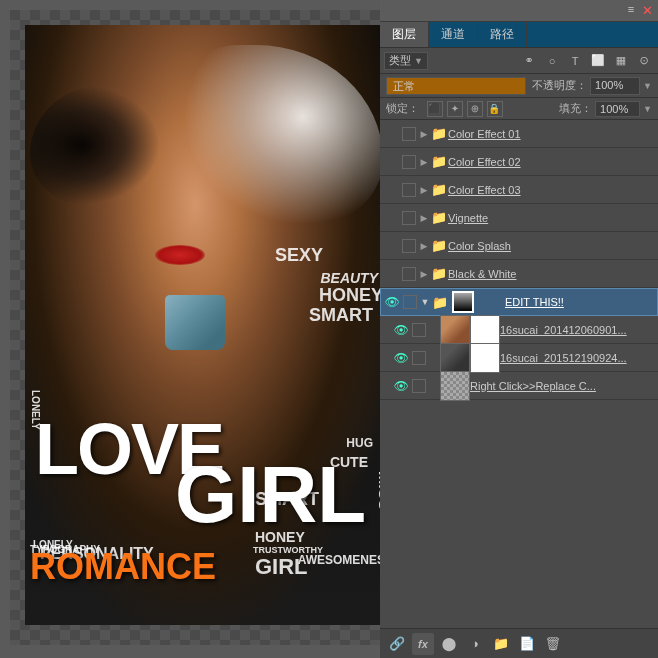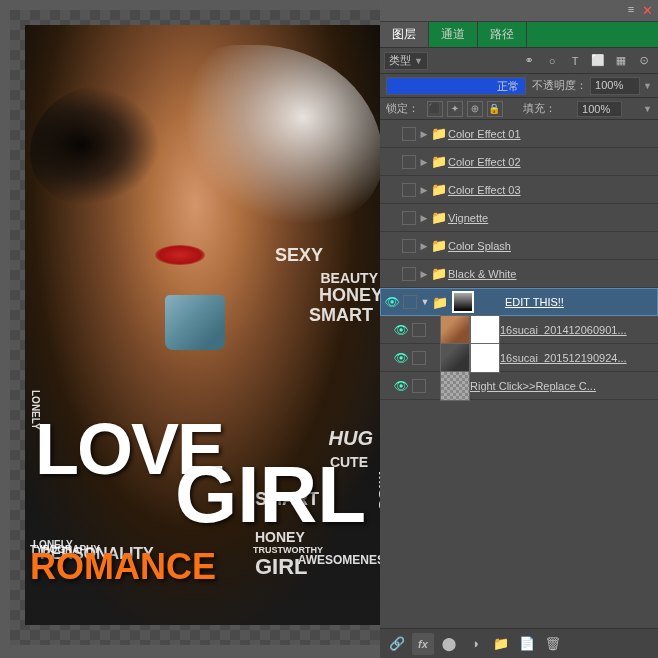--- a/index.html
+++ b/index.html
@@ -75,22 +75,22 @@
 
     .word-personality { font-size: 16px; bottom: 62px; left: 15px; }
     .word-smart { font-size: 18px; bottom: 115px; left: 230px; }
     .word-honey { font-size: 14px; bottom: 80px; left: 230px; }
     .word-girl2 { font-size: 22px; bottom: 45px; left: 230px; }
     .word-typography { font-size: 10px; bottom: 70px; left: 5px; }
     .word-amazing { font-size: 10px; bottom: 75px; left: 8px; }
     .word-sexy { font-size: 18px; top: 220px; right: 80px; }
     .word-honey2 { font-size: 18px; top: 260px; right: 20px; }
     .word-smart2 { font-size: 18px; top: 280px; right: 30px; }
-    .word-beauty { font-size: 14px; top: 245px; right: 25px; }
-    .word-hug { font-size: 20px; bottom: 175px; right: 30px; font-style: italic; }
+    .word-beauty { font-size: 14px; top: 245px; right: 25px; font-style: italic; }
+    .word-hug { font-size: 12px; bottom: 175px; right: 30px; }
     .word-cute { font-size: 14px; bottom: 155px; right: 35px; }
     .word-kiss { font-size: 30px; bottom: 185px; right: 15px; }
     .word-miss { font-size: 16px; bottom: 115px; right: 10px; writing-mode: vertical-rl; }
     .word-awesomeness { font-size: 12px; bottom: 58px; right: 10px; }
     .word-trustworthy { font-size: 9px; bottom: 70px; right: 80px; }
     .word-lonely { font-size: 10px; bottom: 195px; left: 5px; writing-mode: vertical-rl; }
 
     
     .top-bar {
       height: 22px;
@@ -111,21 +111,21 @@
 
     .close-btn {
       color: #ff5555;
       font-size: 13px;
       cursor: pointer;
     }
 
     
     .tab-bar {
       height: 26px;
-      background: #15803d;
+      background: #0c4a6e;
       display: flex;
       align-items: center;
       border-bottom: 1px solid #333;
     }
 
     .tab {
       padding: 0 12px;
       height: 100%;
       display: flex;
       align-items: center;
@@ -180,29 +180,28 @@
       height: 24px;
       background: #4a4a4a;
       display: flex;
       align-items: center;
       padding: 0 6px;
       gap: 6px;
       border-bottom: 1px solid #333;
     }
 
     .blend-select {
-      background: #1d4ed8;
+      background: #a16207;
       border: 1px solid #555;
       color: #ccc;
       font-size: 11px;
       padding: 1px 6px;
       height: 18px;
       flex: 1;
       cursor: pointer;
-      text-align: right;
     }
 
     .opacity-control {
       display: flex;
       align-items: center;
       gap: 3px;
       font-size: 11px;
       color: #bbb;
     }
 
@@ -243,21 +242,21 @@
       justify-content: center;
       font-size: 10px;
       color: #aaa;
       cursor: pointer;
     }
 
     .fill-control {
       margin-left: auto;
       display: flex;
       align-items: center;
-      gap: 21px;
+      gap: 3px;
       font-size: 11px;
       color: #bbb;
     }
 
     .fill-value {
       background: #3a3a3a;
       border: 1px solid #555;
       color: #ccc;
       font-size: 11px;
       padding: 1px 4px;

